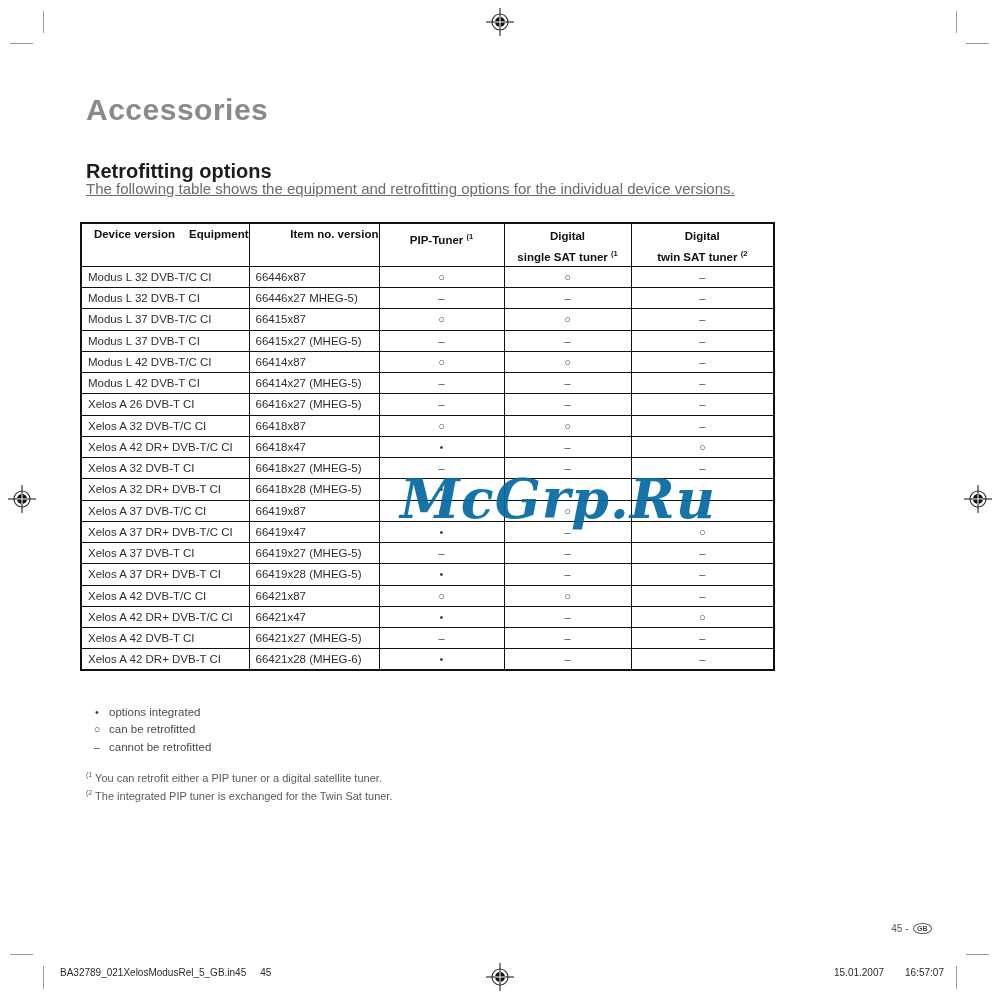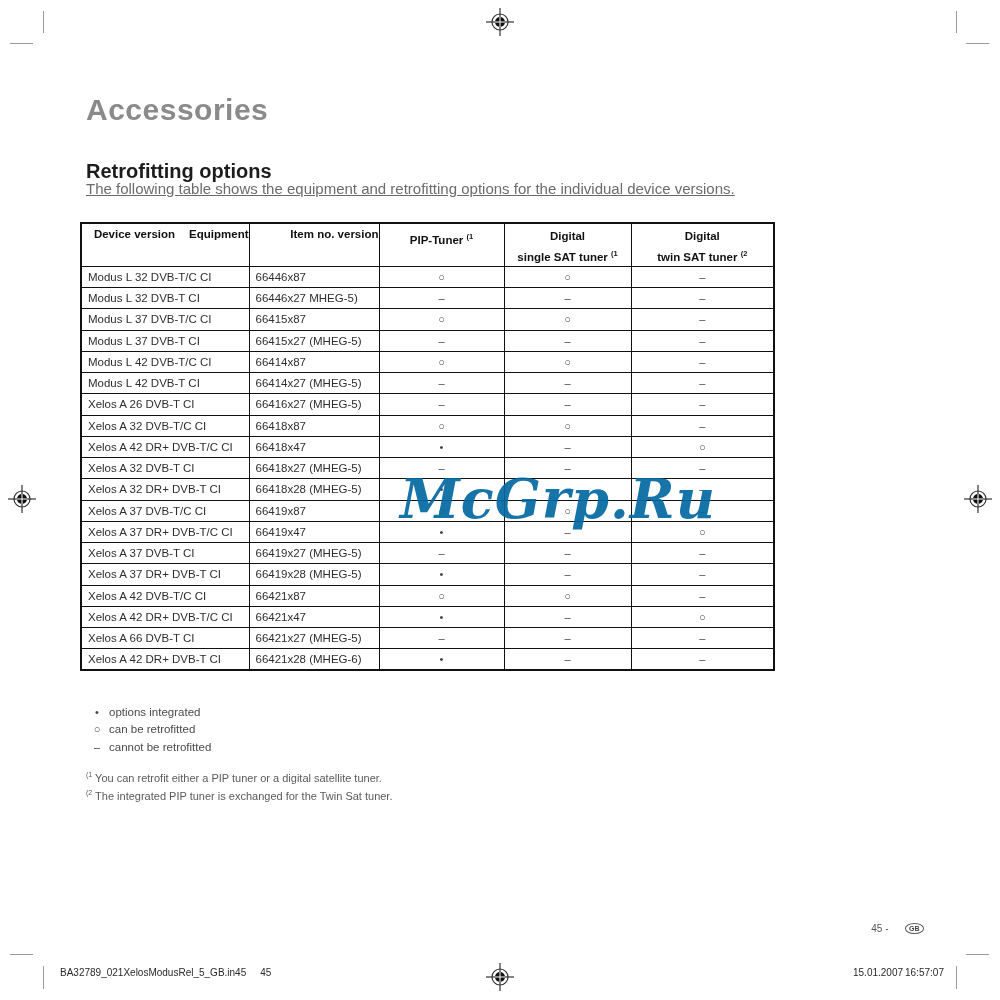--- a/index.html
+++ b/index.html
@@ -30,27 +30,27 @@
   .legend-row { display:flex; height:17.5px; align-items:center; }
   .legend-sym { width:18px; text-align:center; font-size:11px; color:#444; }
   .legend-label { padding-left:3px; }
 
   .footnotes { position:absolute; left:86px; top:771px; font-size:11px; color:#5a5a5a; }
   .footnote { height:18px; }
   .footnote sup { font-size:7px; vertical-align:super; }
 
   .watermark { position:absolute; left:400px; top:467px; font-family:"DejaVu Serif", serif; font-style:italic; font-weight:bold; font-size:54px; color:#0369a1; opacity:0.92; letter-spacing:1px; z-index:5; }
 
-  .pagenum { position:absolute; right:76px; top:923px; font-size:10px; color:#555; display:flex; align-items:flex-start;gap:12px; }
+  .pagenum { position:absolute; right:68px; top:923px; font-size:10px; color:#555; display:flex; align-items:flex-start; }
   .gb-badge { display:inline-block; margin-left:4px; border:1.2px solid #555; border-radius:50%; font-size:7px; font-weight:bold; color:#444; padding:0.5px 3.5px 1.5px 3.5px; }
 
   .footer-left { position:absolute; left:60px; top:967px; font-size:10px; color:#2a2a2a;text-align:right; }
   .footer-left .pg { display:inline-block; margin-left:14px; }
   .footer-right { position:absolute; right:56px; top:967px; font-size:10px; color:#2a2a2a; }
-  .footer-right .time { display:inline-block; margin-left:2px; }
+  .footer-right .time { display:inline-block; margin-left:21px; }
 </style>
 </head>
 <body>
 
 <div class="page">
 
   <div class="crop" style="left:43px; top:11px; width:1px; height:22px;"></div>
   <div class="crop" style="left:10px; top:43px; width:23px; height:1px;"></div>
   <div class="crop" style="left:956px; top:11px; width:1px; height:22px;"></div>
   <div class="crop" style="left:966px; top:43px; width:23px; height:1px;"></div>
@@ -237,21 +237,21 @@
           <td class="sym">–</td>
         </tr>
         <tr>
           <td>Xelos A 42 DR+ DVB-T/C CI</td>
           <td>66421x47</td>
           <td class="sym">•</td>
           <td class="sym">–</td>
           <td class="sym">○</td>
         </tr>
         <tr>
-          <td>Xelos A 66 DVB-T CI</td>
+          <td>Xelos A 42 DVB-T CI</td>
           <td>66421x27 (MHEG-5)</td>
           <td class="sym">–</td>
           <td class="sym">–</td>
           <td class="sym">–</td>
         </tr>
         <tr>
           <td>Xelos A 42 DR+ DVB-T CI</td>
           <td>66421x28 (MHEG-6)</td>
           <td class="sym">•</td>
           <td class="sym">–</td>

